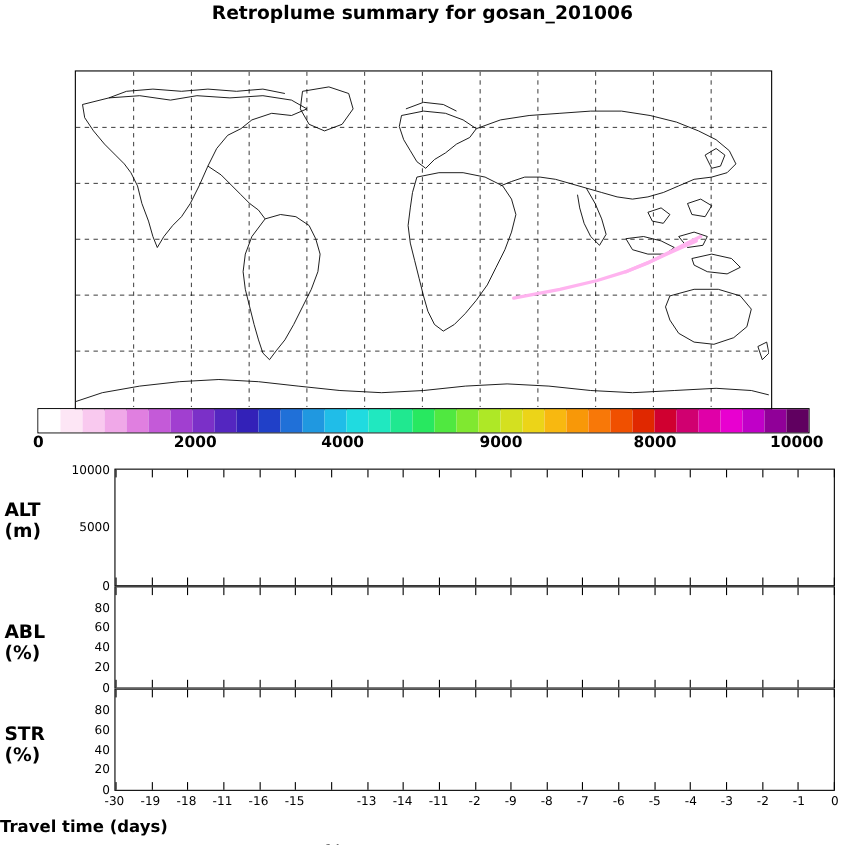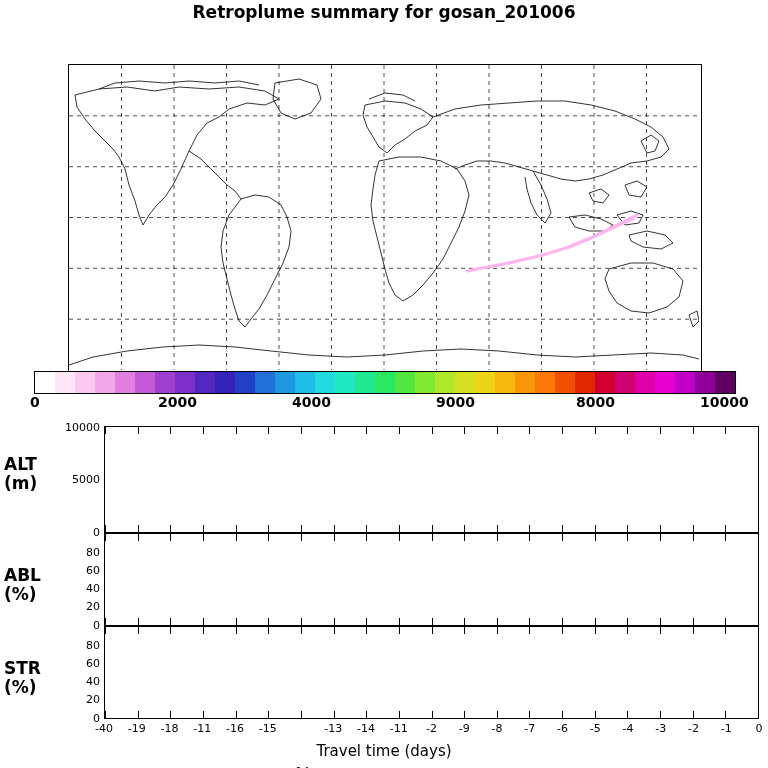--- a/index.html
+++ b/index.html
@@ -28,21 +28,21 @@
   #p-str{top:626px;height:93px;}
   .ticks{position:absolute;left:0;top:0;width:100%;height:100%;}
   .ticks span{position:absolute;bottom:0;width:1px;height:7px;background:#000;}
   .ticks span.top{top:0;bottom:auto;}
 
   .plabel{position:absolute;text-align:left;font-weight:bold;font-size:17px;line-height:19px;width:96px;left:4px;}
   .ylab{position:absolute;right:0;font-size:11px;text-align:right;width:60px;}
 
   #xticklabels{position:absolute;left:104px;top:722px;width:655px;height:14px;}
   #xticklabels span{position:absolute;font-size:11px;transform:translateX(-50%);white-space:nowrap;}
-  #xaxis-title{position:absolute;left:0;top:742px;width:768px;text-align:center;font-size:15px;font-weight:normal;}
+  #xaxis-title{position:absolute;left:0;top:742px;width:768px;font-size:15px;font-weight:bold;}
 </style>
 </head>
 <body>
 
 <div id="root">
 
   <div id="title" class="ttl">Retroplume summary for gosan_201006</div>
 
   <div id="map">
     <svg id="mapsvg" width="630" height="305" viewBox="0 0 630 305">
@@ -326,21 +326,21 @@
     <div>STR</div>
     <div>(%)</div>
   </div>
   <div class="ylab" style="top:639px;left:38px;width:62px">80</div>
   <div class="ylab" style="top:657px;left:38px;width:62px">60</div>
   <div class="ylab" style="top:675px;left:38px;width:62px">40</div>
   <div class="ylab" style="top:693px;left:38px;width:62px">20</div>
   <div class="ylab" style="top:712px;left:38px;width:62px">0</div>
 
   <div id="xticklabels">
-      <span style="left: 0%;">-40</span>
+      <span style="left: 0%;">-30</span>
       <span style="left: 5%;">-19</span>
       <span style="left: 10%;">-18</span>
       <span style="left: 15%;">-11</span>
       <span style="left: 20%;">-16</span>
       <span style="left: 25%;">-15</span>
       <span style="left: 30%; margin-top: 43px;">-14</span>
       <span style="left: 35%;">-13</span>
       <span style="left: 40%;">-14</span>
       <span style="left: 45%;">-11</span>
       <span style="left: 50%;">-2</span>

